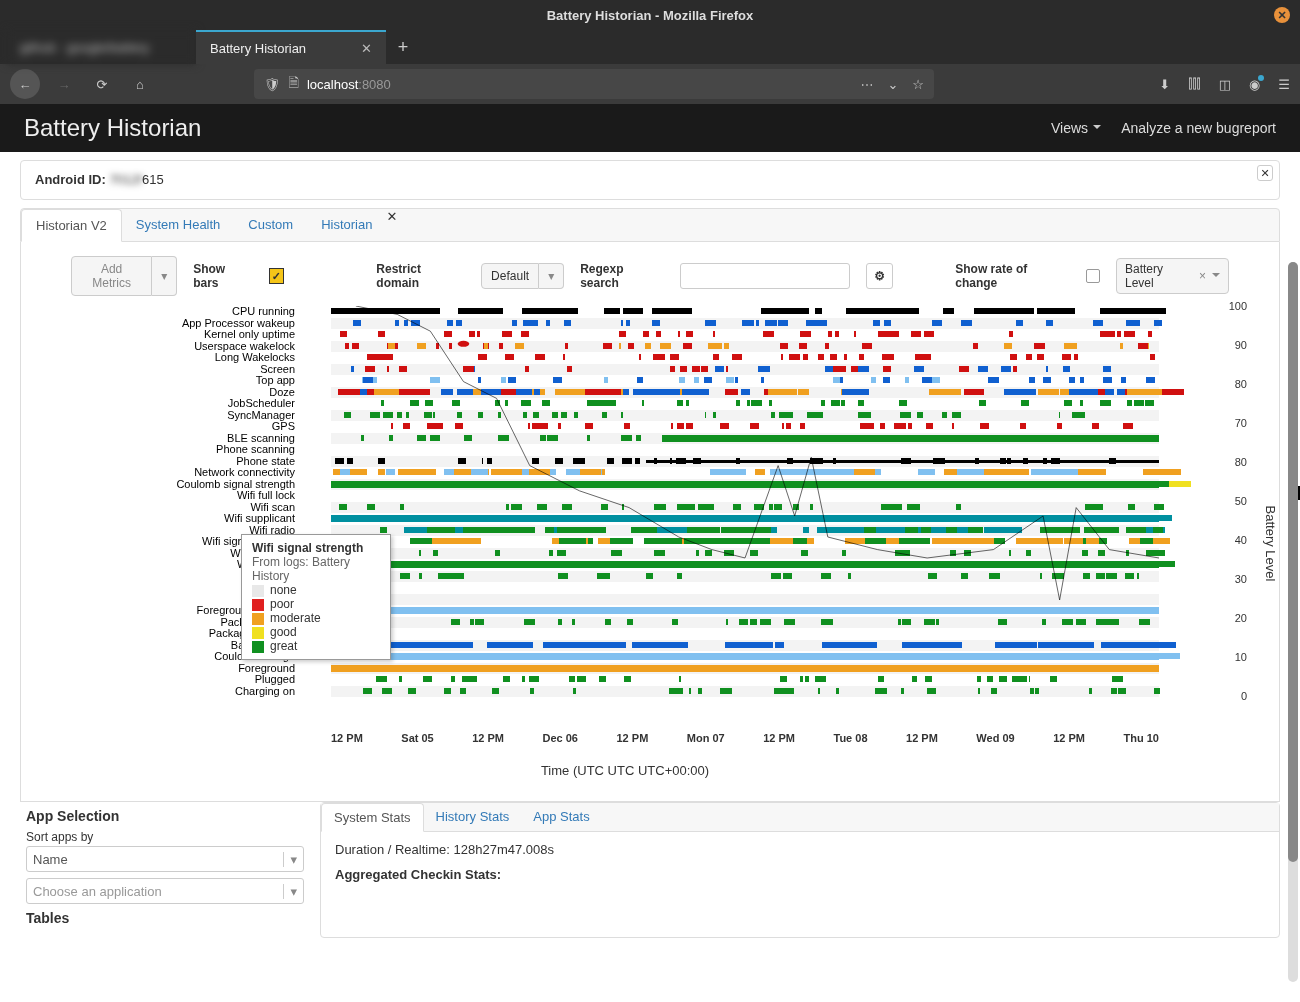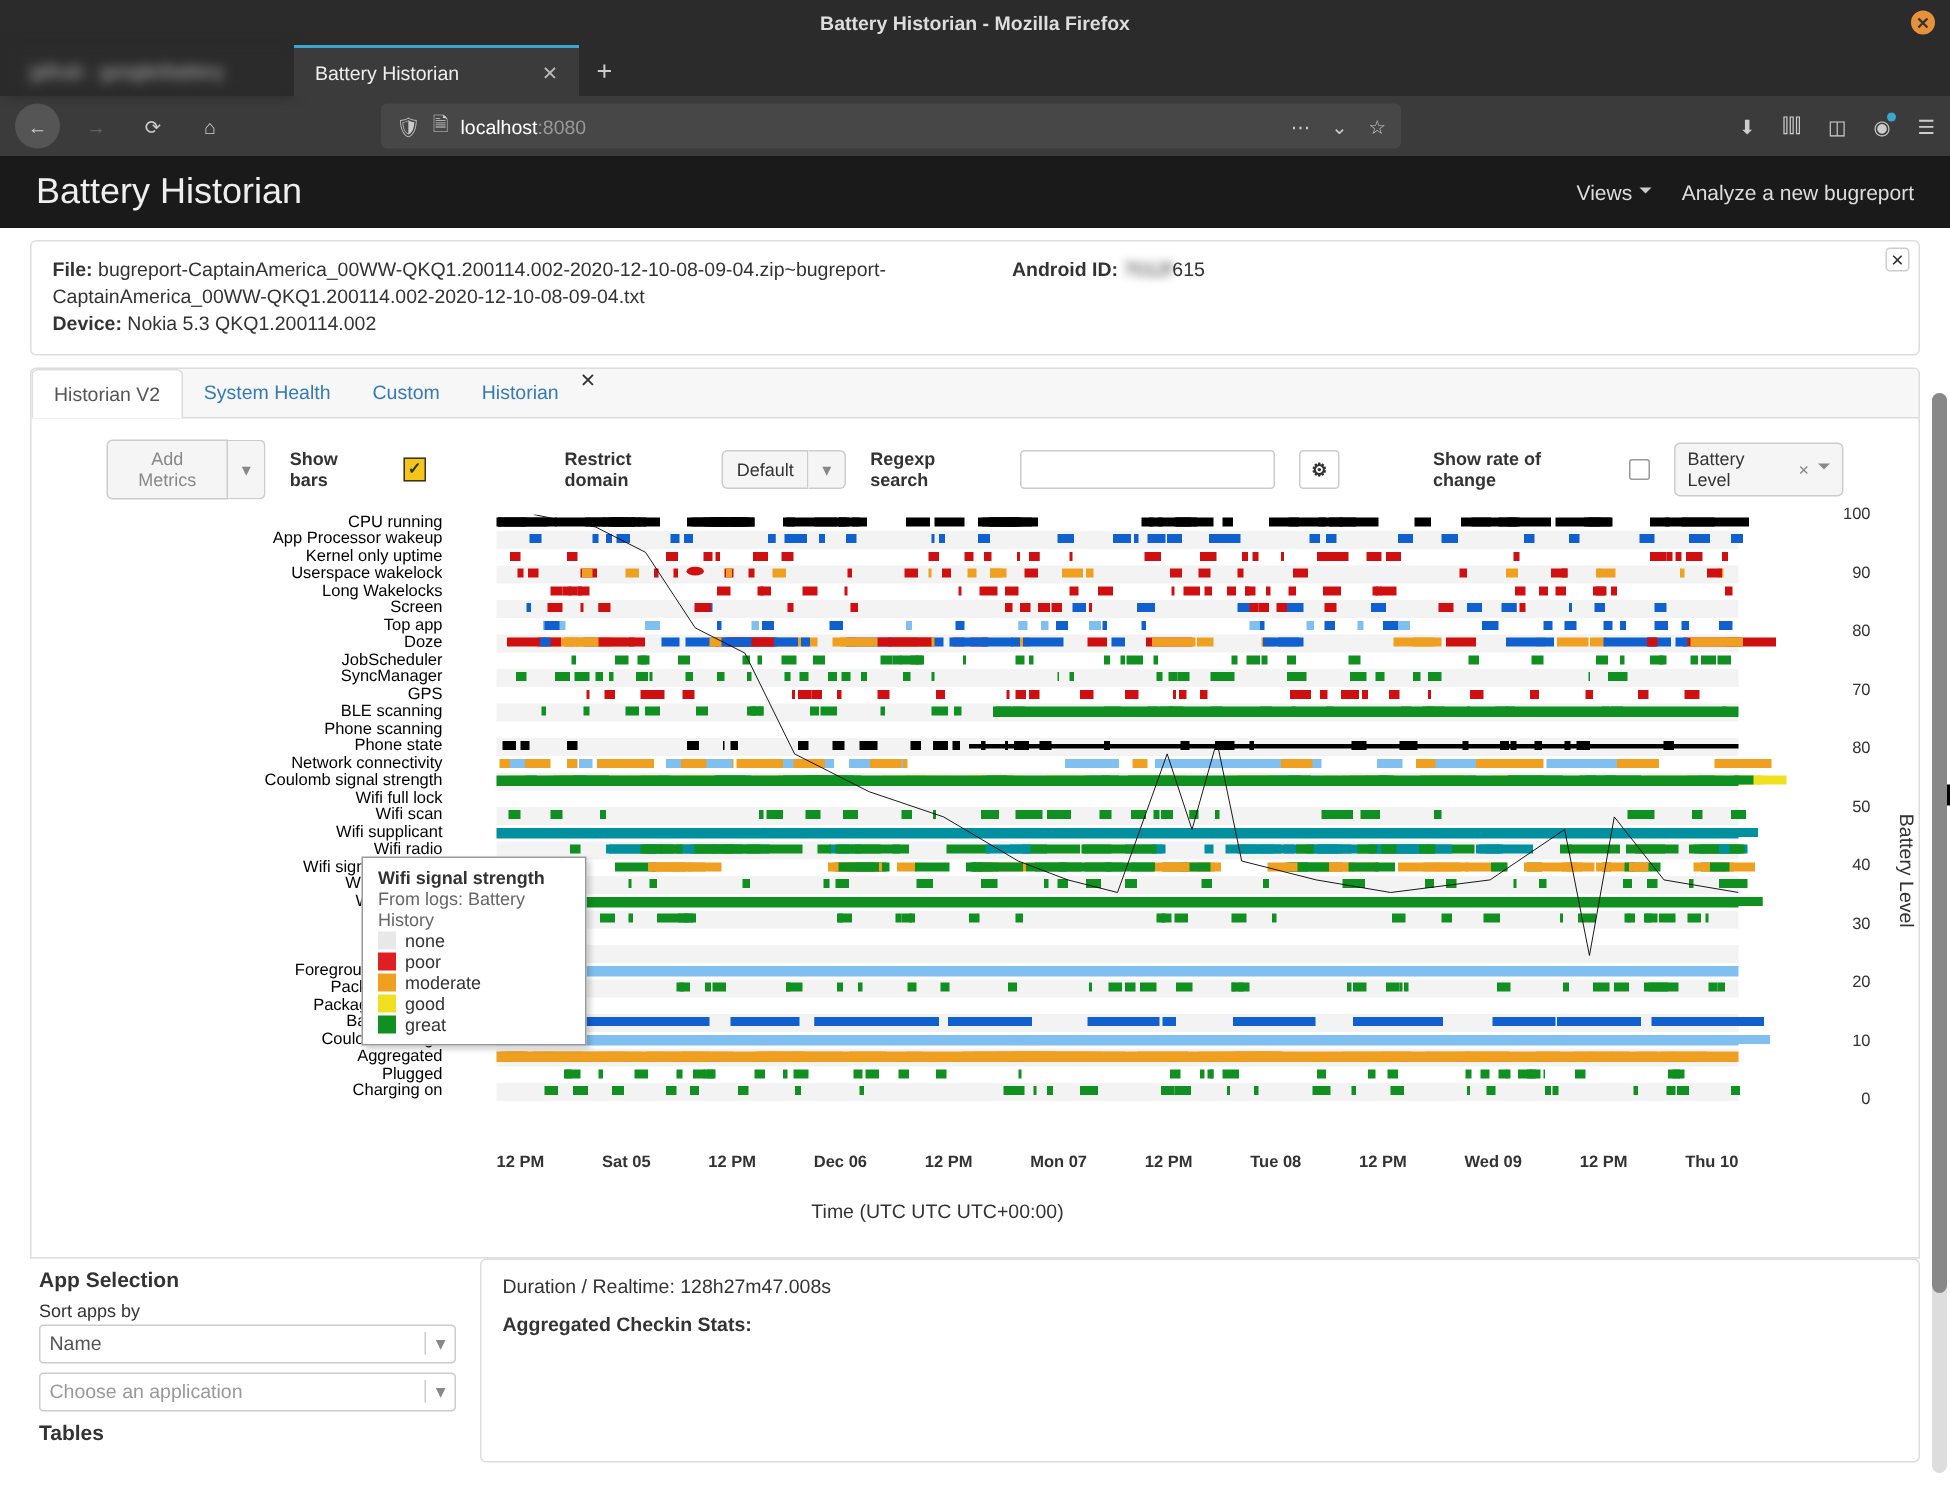--- a/index.html
+++ b/index.html
@@ -144,24 +144,20 @@
     <div class="links">
       <span class="drop">Views</span>
       <span>Analyze a new bugreport</span>
     </div>
   </div>
 
   <div class="content">
     <div class="panel">
       <span class="closex">✕</span>
       <div class="meta">
-        <div class="left">
-          <div><b>File:</b> <span>bugreport-CaptainAmerica_00WW-QKQ1.200114.002-2020-12-10-08-09-04.zip~bugreport-CaptainAmerica_00WW-QKQ1.200114.002-2020-12-10-08-09-04.txt</span></div>
-          <div><b>Device:</b> <span>Nokia 5.3 QKQ1.200114.002</span></div>
-        </div>
         <div class="right">
           <div><b>Android ID:</b> <span style="filter:blur(3px)">7012f</span><span>615</span></div>
         </div>
       </div>
     </div>
 
     <div class="tabs">
       <div class="t active">Historian V2</div>
       <div class="t">System Health</div>
       <div class="t">Custom</div>
@@ -224,21 +220,21 @@
             <div>Wifi multicast</div>
             <div>Wifi running</div>
             <div>Audio</div>
             <div>Flashlight</div>
             <div>Camera</div>
             <div>Foreground process</div>
             <div>Package active</div>
             <div>Package uninstall</div>
             <div>Battery Level</div>
             <div>Coulomb charge</div>
-            <div>Aggregated</div>
+            <div>Foreground</div>
             <div>Plugged</div>
             <div>Charging on</div>
           </div>
         <div class="plotarea" id="plotarea">
             <div class="plotrow">
               <div class="seg" style="left: 0%; width: 0.5%; background: rgb(0, 0, 0);"></div>
               <div class="seg" style="left: 67.0368%; width: 3.96395%; background: rgb(0, 0, 0);"></div>
               <div class="seg" style="left: 58.4505%; width: 0.794228%; background: rgb(0, 0, 0);"></div>
               <div class="seg" style="left: 95.3863%; width: 2.72554%; background: rgb(0, 0, 0);"></div>
               <div class="seg" style="left: 27.592%; width: 0.731532%; background: rgb(0, 0, 0);"></div>
@@ -1716,20 +1712,25 @@
           <span>Name</span>
           <span class="car">▾</span>
         </div>
         <div class="selectw">
           <span style="color:#999">Choose an application</span>
           <span class="car">▾</span>
         </div>
         <h4 style="margin-top:6px">Tables</h4>
       </div>
       <div class="right">
+        <div class="subtabs">
+          <div class="st active">System Stats</div>
+          <div class="st">History Stats</div>
+          <div class="st">App Stats</div>
+        </div>
         <div class="statsbody">
           <div><span>Duration / Realtime:</span> <span>128h27m47.008s</span></div>
           <div style="margin-top:10px"><b>Aggregated Checkin Stats:</b></div>
         </div>
       </div>
     </div>
 
     <div class="scrollbar-v">
       <div class="thumb" style="height:600px"></div>
     </div>

